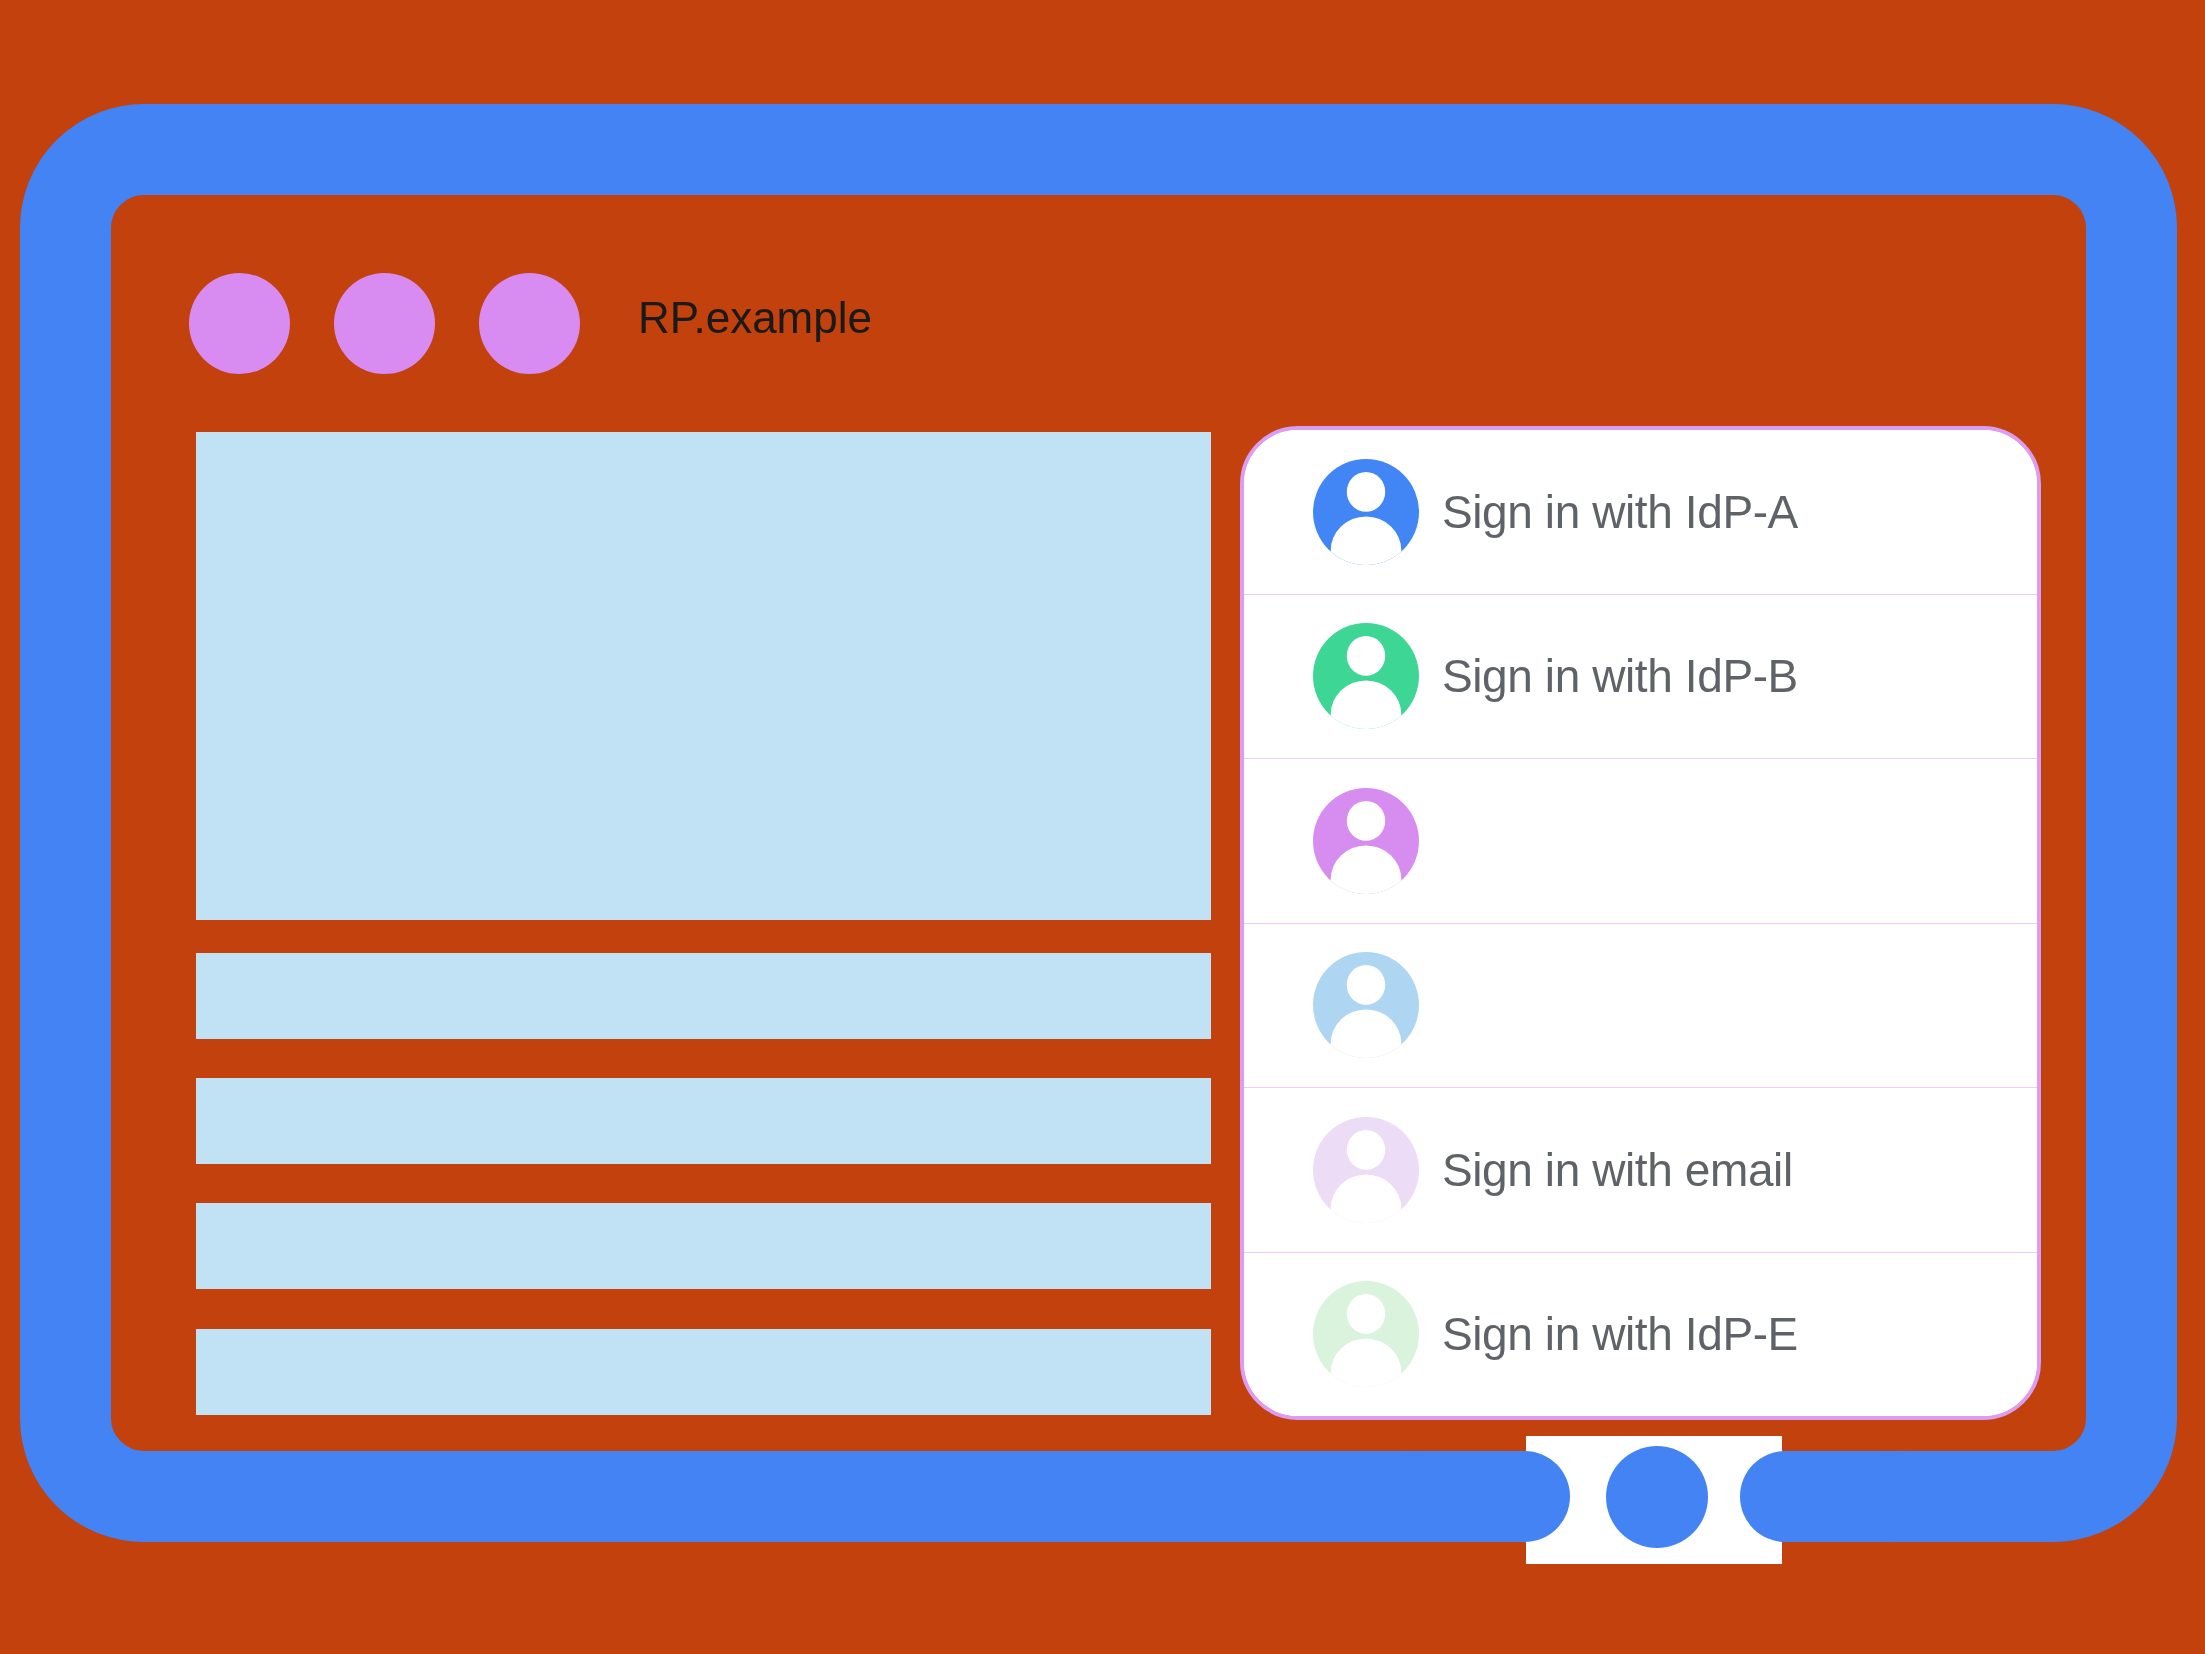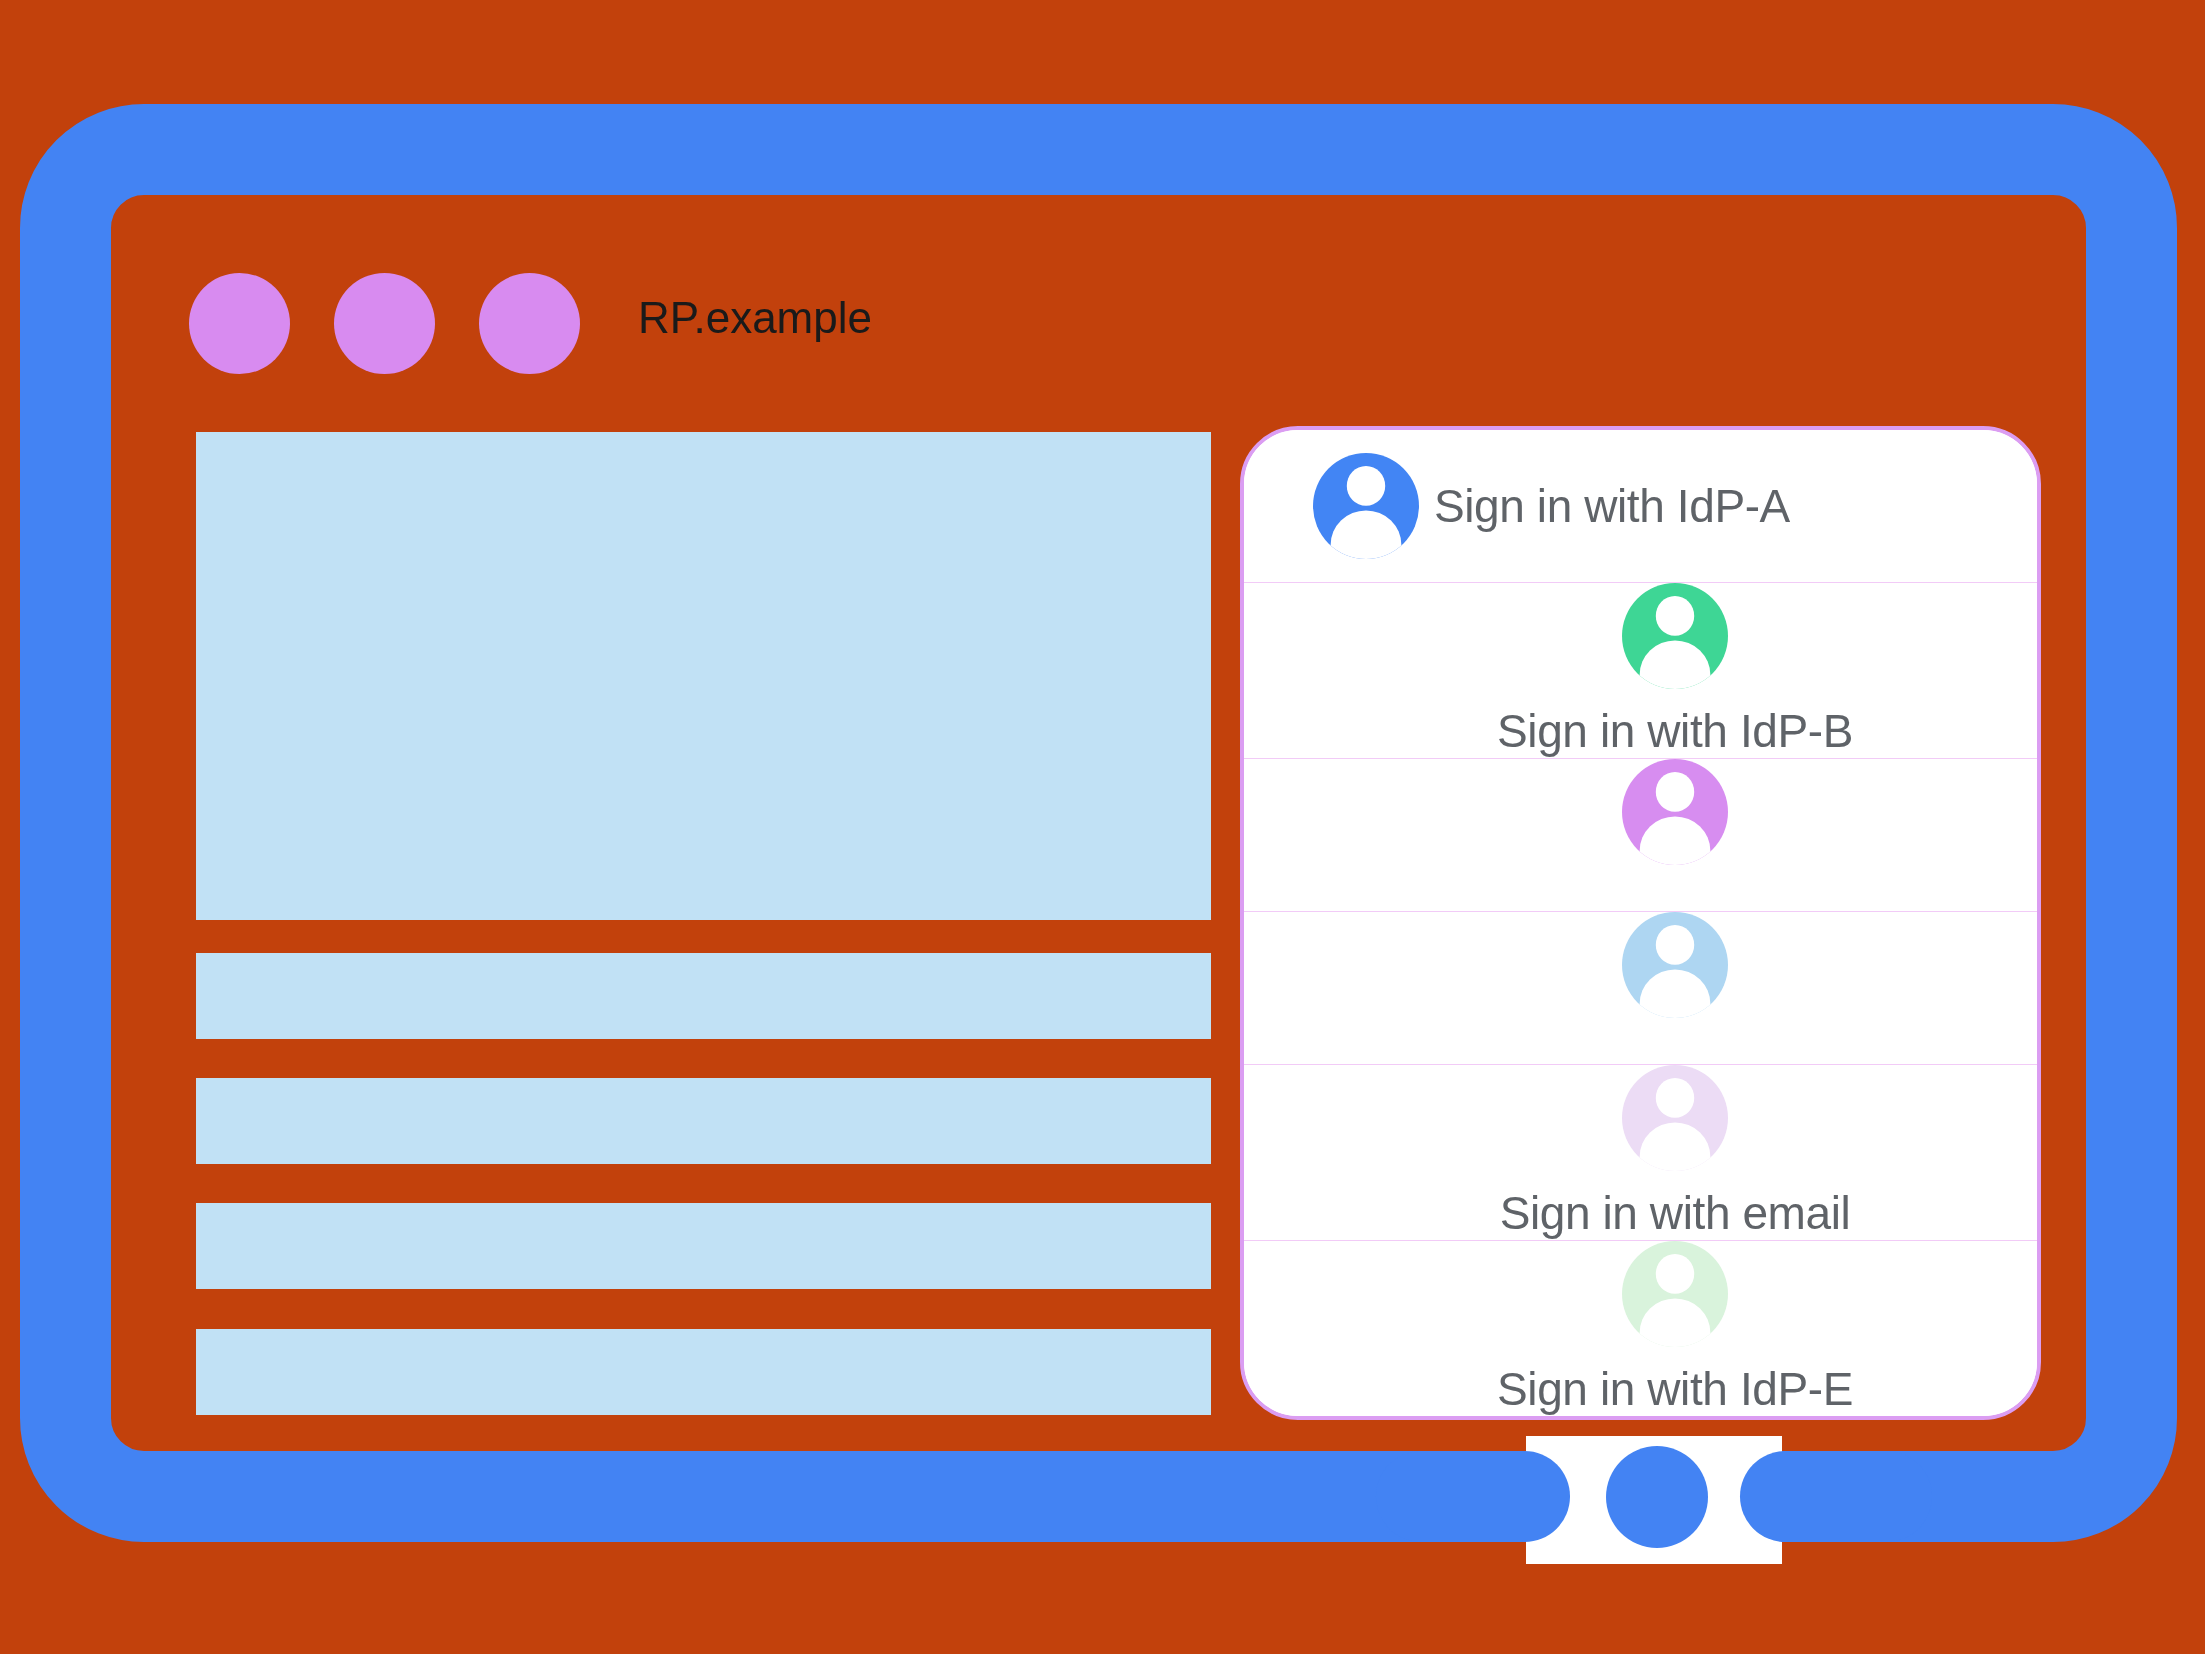--- a/index.html
+++ b/index.html
@@ -33,22 +33,22 @@
   .ph.line-1{top:953px;height:86px;}
   .ph.line-2{top:1078px;height:86px;}
   .ph.line-3{top:1203px;height:86px;}
   .ph.line-4{top:1329px;height:86px;}
   
   .signin-panel{
     position:absolute;left:1240px;top:426px;width:801px;height:994px;
     box-sizing:border-box;border:4.4px solid var(--panel_border);border-radius:58px;
     background:#ffffff;display:flex;flex-direction:column;overflow:hidden;z-index:5;
   }
-  .signin-row{flex:1 1 0;display:flex;align-items:center;padding-left:69px;gap:15px;background:#fff;cursor:pointer;}
-  .signin-row + .signin-row{border-top:1.8px solid var(--divider_pink);flex-direction:column;}
+  .signin-row{flex:1 1 0;display:flex;align-items:center;padding-left:69px;gap:23px;background:#fff;cursor:pointer;}
+  .signin-row + .signin-row{border-top:1.8px solid var(--divider_pink);}
   .avatar{width:106px;height:106px;flex:0 0 auto;}
   .avatar svg{display:block;width:100%;height:100%;}
   .signin-label{
     font-size:46px;font-weight:500;letter-spacing:-0.4px;
     color:var(--label_gray);white-space:nowrap;
   }
   .svg-defs{position:absolute;width:0;height:0;}
 </style>
 </head>
 <body>

